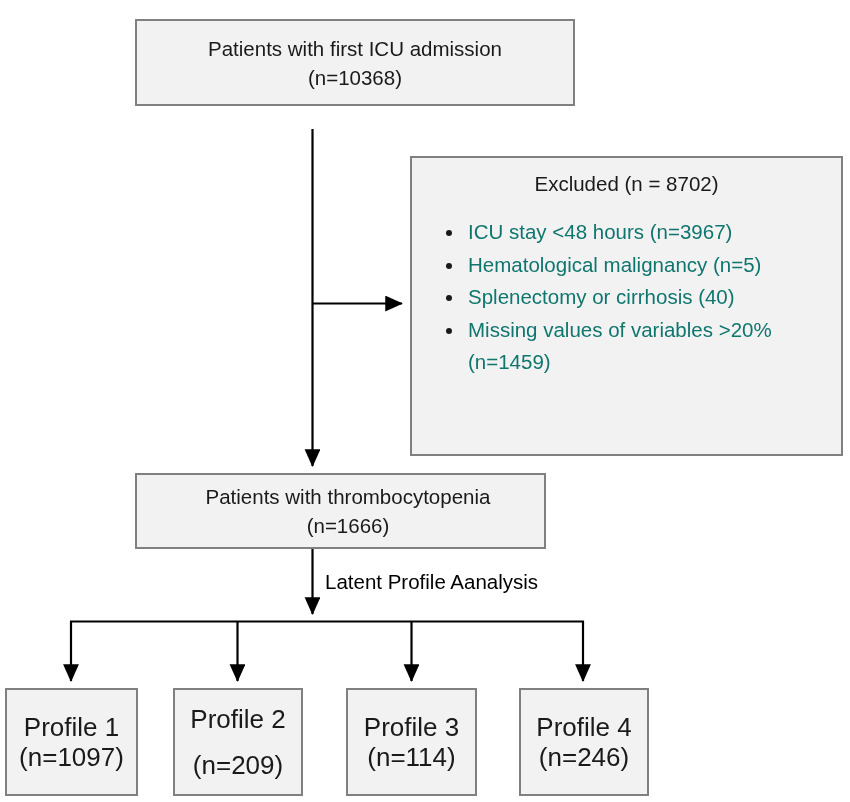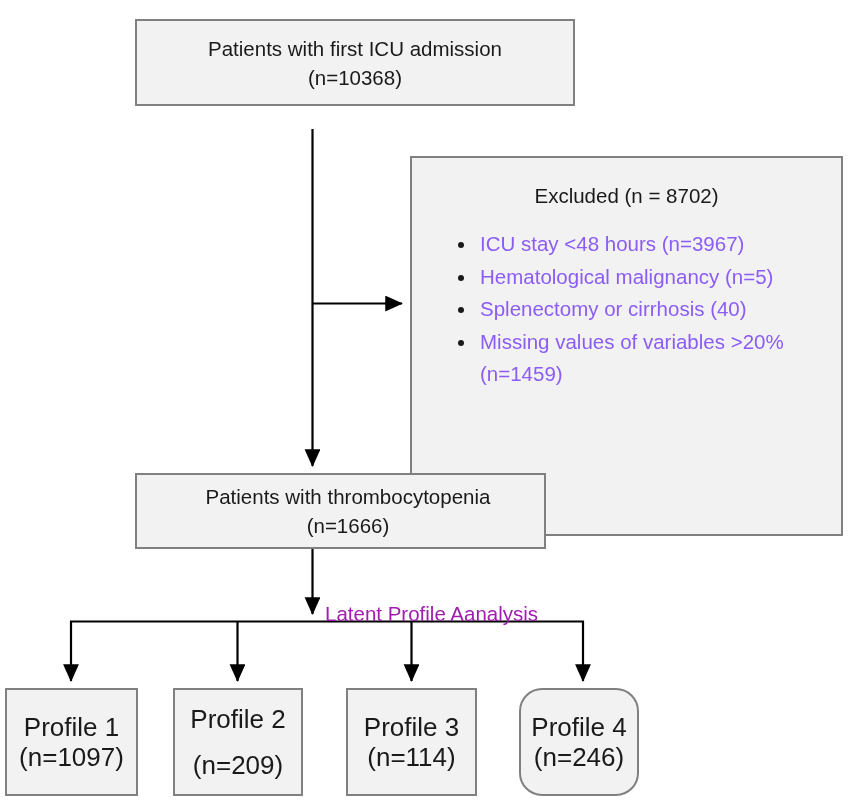--- a/index.html
+++ b/index.html
@@ -51,43 +51,43 @@
     top: 19px;
     width: 440px;
     height: 87px;
   }
 
   
   #node-excluded {
     left: 410px;
     top: 156px;
     width: 433px;
-    height: 380px;
+    height: 300px;
     justify-content: flex-start;
     align-items: stretch;
-    padding: 12px;
+    padding: 0;
   }
   #node-excluded .excluded-title {
     text-align: center;
     margin-top: 12px;
     font-size: 20.5px;
     line-height: 28px;
   }
   #node-excluded ul.excluded-list {
     list-style: none;
     margin: 18px 0 0 0;
     padding: 0 10px 0 32px;
     text-align: left;
   }
   #node-excluded ul.excluded-list li {
     position: relative;
     font-size: 20.5px;
     line-height: 32.6px;
     padding-left: 24px;
-    color: #8b5cf6;
+    color: #0f766e;
   }
   #node-excluded ul.excluded-list li::before {
     content: "";
     position: absolute;
     left: 2px;
     top: 14px;
     width: 6px;
     height: 6px;
     border-radius: 50%;
     background: #1a1a1a;
@@ -105,32 +105,31 @@
   
   .profile-node {
     top: 688px;
     height: 108px;
     font-size: 26px;
     line-height: 30px;
   }
   #node-profile-0 { left: 5px;   width: 133px; }
   #node-profile-1 { left: 173px; width: 130px; gap: 16px; }
   #node-profile-2 { left: 346px; width: 131px; }
-  #node-profile-3 { left: 519px; width: 120px; border-radius: 23px; }
+  #node-profile-3 { left: 519px; width: 130px; }
 
   
   #edge-label-lpa {
     position: absolute;
     left: 325px;
     top: 568px;
     font-size: 20.5px;
     line-height: 28px;
-    color: #a21caf;
+    color: #000000;
     white-space: nowrap;
-    margin-top: 32px;
   }
 </style>
 </head>
 <body>
 
 <div id="canvas">
 
   <svg class="connectors" viewBox="0 0 850 802" xmlns="http://www.w3.org/2000/svg">
     <defs>
       <marker id="arrowhead" markerWidth="9" markerHeight="9" refX="7.6" refY="3.6" orient="auto" markerUnits="strokeWidth">

